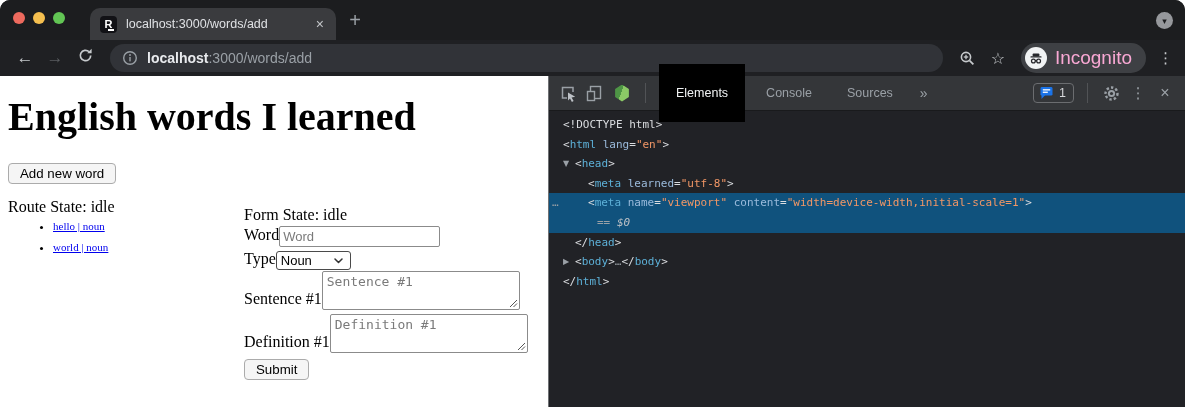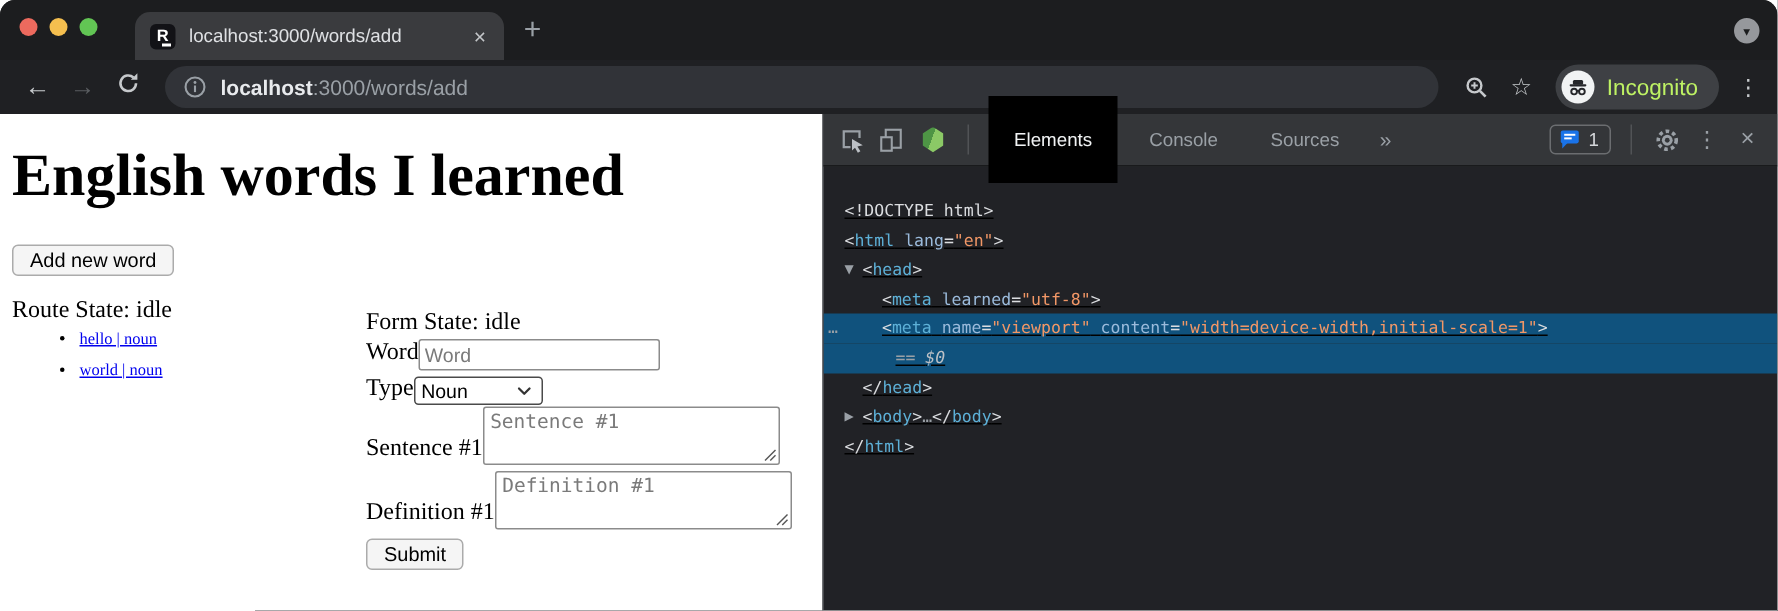--- a/index.html
+++ b/index.html
@@ -30,21 +30,21 @@
              gap:9px; padding:0 12px; margin:0 8px; min-width:0; }
   .url { font-size:14px; white-space:nowrap; }
   .url .host { color:#e8eaed; font-weight:bold; }
   .url .path { color:#9aa0a6; }
   .obicon { display:flex; align-items:center; }
   .tbicon { width:26px; display:flex; justify-content:center; align-items:center; color:#c6c9cc; }
   .star { font-size:16px; color:#c6c9cc; }
   .incog { height:30px; background:#3e4044; border-radius:15px; display:flex; align-items:center; gap:8px;
            padding:0 14px 0 4px; margin-left:6px; }
   .incog-circle { width:22px; height:22px; border-radius:50%; background:#f1f3f4; display:flex; align-items:center; justify-content:center; }
-  .incog-label { color:#bef264; font-size:15px; }
+  .incog-label { color:#f9a8d4; font-size:19px; }
   .kebab { color:#c6c9cc; font-size:15px; margin-left:8px; letter-spacing:0; }
 
   
   .content { position:absolute; top:76px; left:0; right:0; bottom:0; display:flex; }
 
   
   .page { width:548px; background:#fff; position:relative; font-family:"Liberation Serif", serif; color:#000; overflow:hidden; }
   .page h1 { position:absolute; left:8px; top:24px; margin:0; font-size:40px; line-height:34px; font-weight:bold; white-space:nowrap; }
   .btn { font-family:"Liberation Sans", sans-serif; font-size:13.3px; color:#000; background:#f5f5f5;
          border:1px solid #ababab; border-radius:4px; padding:2px 11px; }
@@ -53,21 +53,21 @@
   .word-list { position:absolute; left:0; top:140px; margin:0; padding-left:53px; font-size:11px; }
   .word-list li { line-height:21px; }
   .word-list a { color:#0000ee; }
   .form-col { position:absolute; left:244px; top:128px; font-size:16px; }
   .form-state { line-height:21px; height:21px; }
   .frow { display:flex; align-items:flex-end; }
   .frow .lbl { white-space:nowrap; }
   .fi-input { width:161px; height:21px; box-sizing:border-box; border:1px solid #8b8b8b; border-radius:2px;
               font:13px "Liberation Sans", sans-serif; padding:0 3px; color:#000; }
   .fi-input::placeholder, .fi-ta::placeholder { color:#7a7a7a; opacity:1; }
-  .fi-select { width:86px; height:19px; box-sizing:border-box; border:1px solid #4a4a4a; border-radius:3px; background:#fff;
+  .fi-select { width:75px; height:19px; box-sizing:border-box; border:1px solid #4a4a4a; border-radius:3px; background:#fff;
                display:flex; align-items:center; justify-content:space-between; padding:0 7px 0 4px;
                font:13px "Liberation Sans", sans-serif; }
   .ta-wrap { position:relative; display:inline-block; line-height:0; }
   .fi-ta { width:198px; height:39px; box-sizing:border-box; border:1px solid #8b8b8b; border-radius:2px;
            font:13px "DejaVu Sans Mono", monospace; padding:2px 4px; resize:none; color:#000; display:block; }
   .grip { position:absolute; right:2px; bottom:2px; }
   .row-word { margin-top:1px; } .row-word .lbl { margin-bottom:3px; }
   .row-type { margin-top:3px; } .row-type .lbl { margin-bottom:2px; }
   .row-sent { margin-top:1px; } .row-sent .lbl { margin-bottom:2px; }
   .row-def  { margin-top:4px; } .row-def .lbl { margin-bottom:2px; }
@@ -83,21 +83,21 @@
   .dt-sep { width:1px; height:20px; background:#515356; margin:0 6px; }
   .dt-tab { font-size:12.5px; color:#9aa0a6; height:34px; line-height:34px; padding:0 14px; white-space:nowrap; }
   .dt-tab.active { background:#000; color:#f1f3f4; padding:12px 17px; }
   .dt-more { color:#9aa0a6; font-size:14px; padding:0 6px; }
   .dt-spacer { flex:1; }
   .issues-badge { display:flex; align-items:center; gap:5px; border:1px solid #6b6d70; border-radius:4px;
                   padding:2px 7px 2px 5px; color:#d4d6d9; font-size:12.5px; }
   .dt-gear, .dt-kebab, .dt-close { color:#9aa0a6; display:flex; align-items:center; justify-content:center; width:20px; }
   .dt-kebab { font-size:15px; } .dt-close { font-size:16px; }
 
-  .dt-code { flex:1; padding-top:20px; font-family:"DejaVu Sans Mono", monospace; font-size:11px; overflow:hidden;text-decoration:underline; }
+  .dt-code { flex:1; padding-top:4px; font-family:"DejaVu Sans Mono", monospace; font-size:11px; overflow:hidden; }
   .code-line { position:relative; height:19.6px; line-height:19.6px; white-space:pre; color:#dbdde0; }
   .code-line.sel { background:#10527d; }
   .tk-tag { color:#5db0d7; } .tk-attr { color:#9bbbdc; } .tk-val { color:#f29766; }
   .tk-dim { color:#9aa0a6; } .tk-dollar { color:#bdc1c6; font-style:italic; }
   .arrow { display:inline-block; width:12px; margin-left:-12px; color:#9aa0a6; font-size:8px;
            font-family:"DejaVu Sans", sans-serif; vertical-align:1px; }
   .gutter { position:absolute; left:3px; top:0; color:#9aa0a6; letter-spacing:-1px; }
 </style>
 </head>
 <body>

